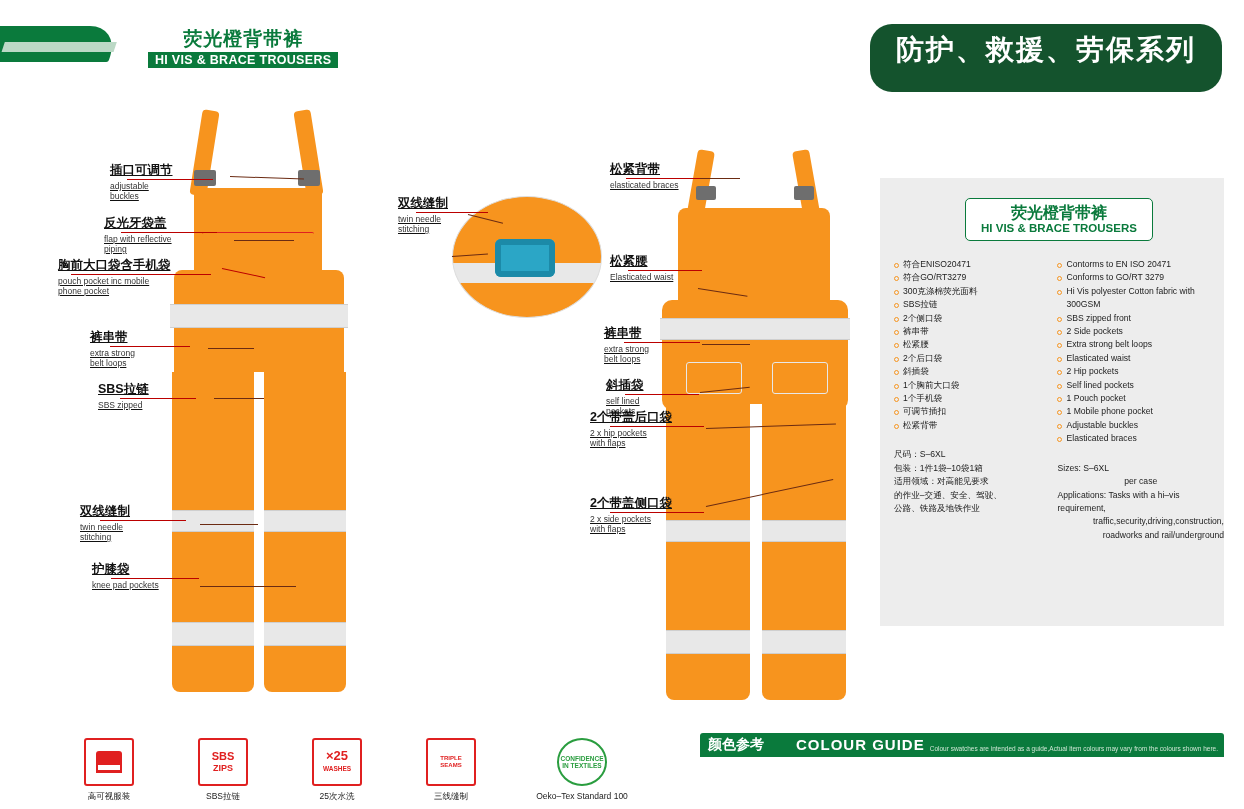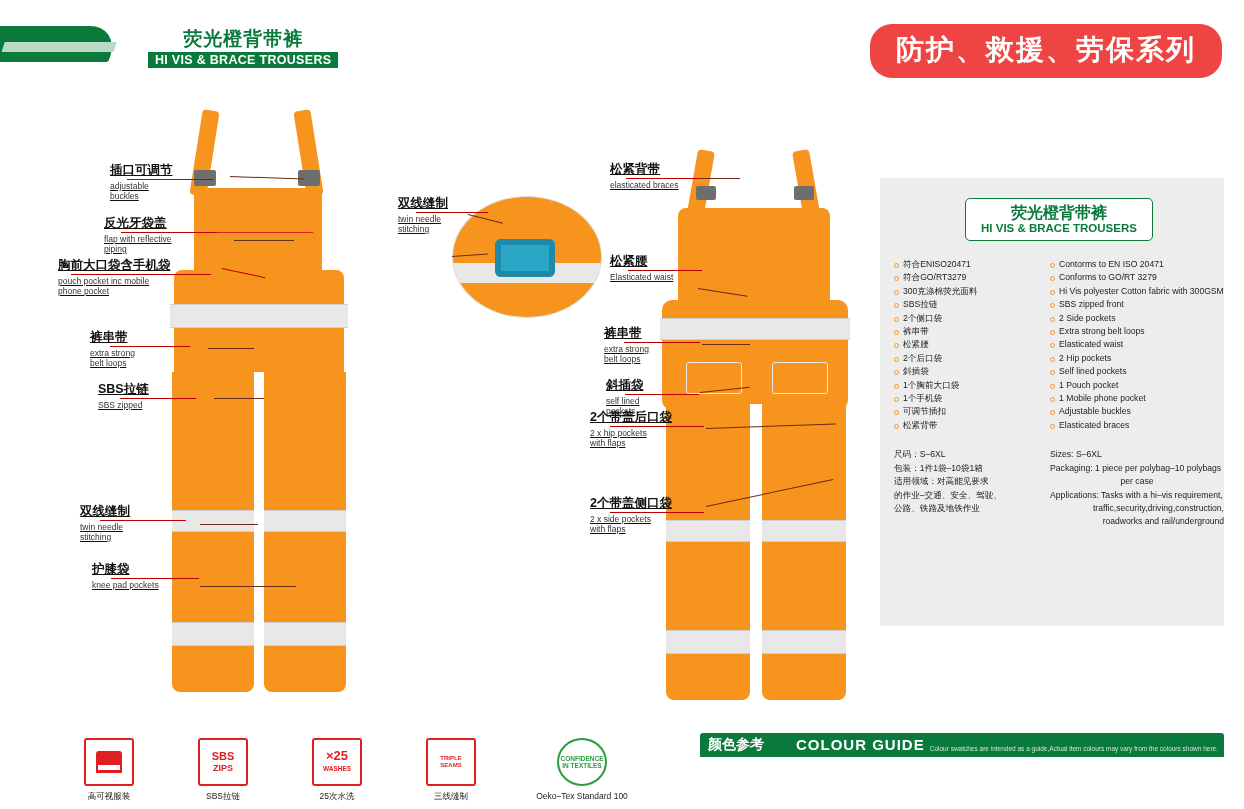--- a/index.html
+++ b/index.html
@@ -31,22 +31,22 @@
   .title-left .cn{
     font-size:19px;font-weight:bold;color:#0a7a3c;letter-spacing:1px;
     line-height:22px;
   }
   .title-left .en{
     font-size:12.5px;font-weight:bold;color:#ffffff;background:#0a7a3c;
     padding:1px 7px;display:inline-block;margin-top:2px;letter-spacing:.3px;
   }
   .title-right{
     position:absolute;right:22px;top:24px;
-    background:#ef4444;color:#fff;border-radius:22px;
-    padding:7px 26px 9px 26px;
+    background:#14532d;color:#fff;border-radius:22px;
+    padding:7px 26px 23px 26px;
     font-size:28px;font-weight:bold;letter-spacing:2px;
   }
 
   
   .garment{position:absolute;}
   .g-strap{position:absolute;background:#f7941e;}
   .g-body{position:absolute;background:#f7941e;}
   .refl{position:absolute;background:#e8e8e8;border-top:1px solid #cfcfcf;border-bottom:1px solid #cfcfcf;}
   .buckle{position:absolute;background:#555;}
 
@@ -78,21 +78,21 @@
   .spec-panel{
     position:absolute;left:880px;top:178px;width:344px;height:448px;
     background:#ededed;
   }
   .spec-title{
     position:absolute;left:965px;top:198px;width:186px;
     text-align:center;background:#fff;border:1px solid #0a7a3c;border-radius:5px;padding:4px 0 5px 0;
   }
   .spec-title .cn{font-size:16px;font-weight:bold;color:#0a7a3c;line-height:19px;}
   .spec-title .en{font-size:11.5px;font-weight:bold;color:#0a7a3c;line-height:13px;}
-  .spec-cols{position:absolute;left:894px;top:258px;width:330px;display:flex;}
+  .spec-cols{position:absolute;left:894px;top:258px;width:330px;display:flex;gap:14px;}
   .spec-col{width:158px;}
   .spec-col li{list-style:none;font-size:8.6px;color:#222;line-height:13.4px;position:relative;padding-left:9px;margin:0;}
   .spec-col li:before{
     content:"";position:absolute;left:0;top:5px;width:3px;height:3px;border:1px solid #f7941e;border-radius:50%;
   }
   .spec-col ul{margin:0;padding:0;}
   .spec-note{font-size:8.6px;line-height:13.4px;color:#222;margin-top:16px;}
   .spec-note div{white-space:nowrap;}
   .spec-note.en div{white-space:normal;}
 
@@ -342,21 +342,20 @@
         <li>Elasticated waist</li>
         <li>2 Hip pockets</li>
         <li>Self lined pockets</li>
         <li>1 Pouch pocket</li>
         <li>1 Mobile phone pocket</li>
         <li>Adjustable buckles</li>
         <li>Elasticated braces</li>
       </ul>
       <div class="spec-note en">
         <div>Sizes: S–6XL</div>
-        <div>Packaging: 1 piece per polybag–10 polybags</div>
         <div style="text-align:center;">per case</div>
         <div>Applications: Tasks with a hi–vis requirement,</div>
         <div style="text-align:right;">traffic,security,driving,construction,</div>
         <div style="text-align:right;">roadworks and rail/underground</div>
       </div>
     </div>
   </div>
 
   <div class="icons">
     <div class="icon-box">

